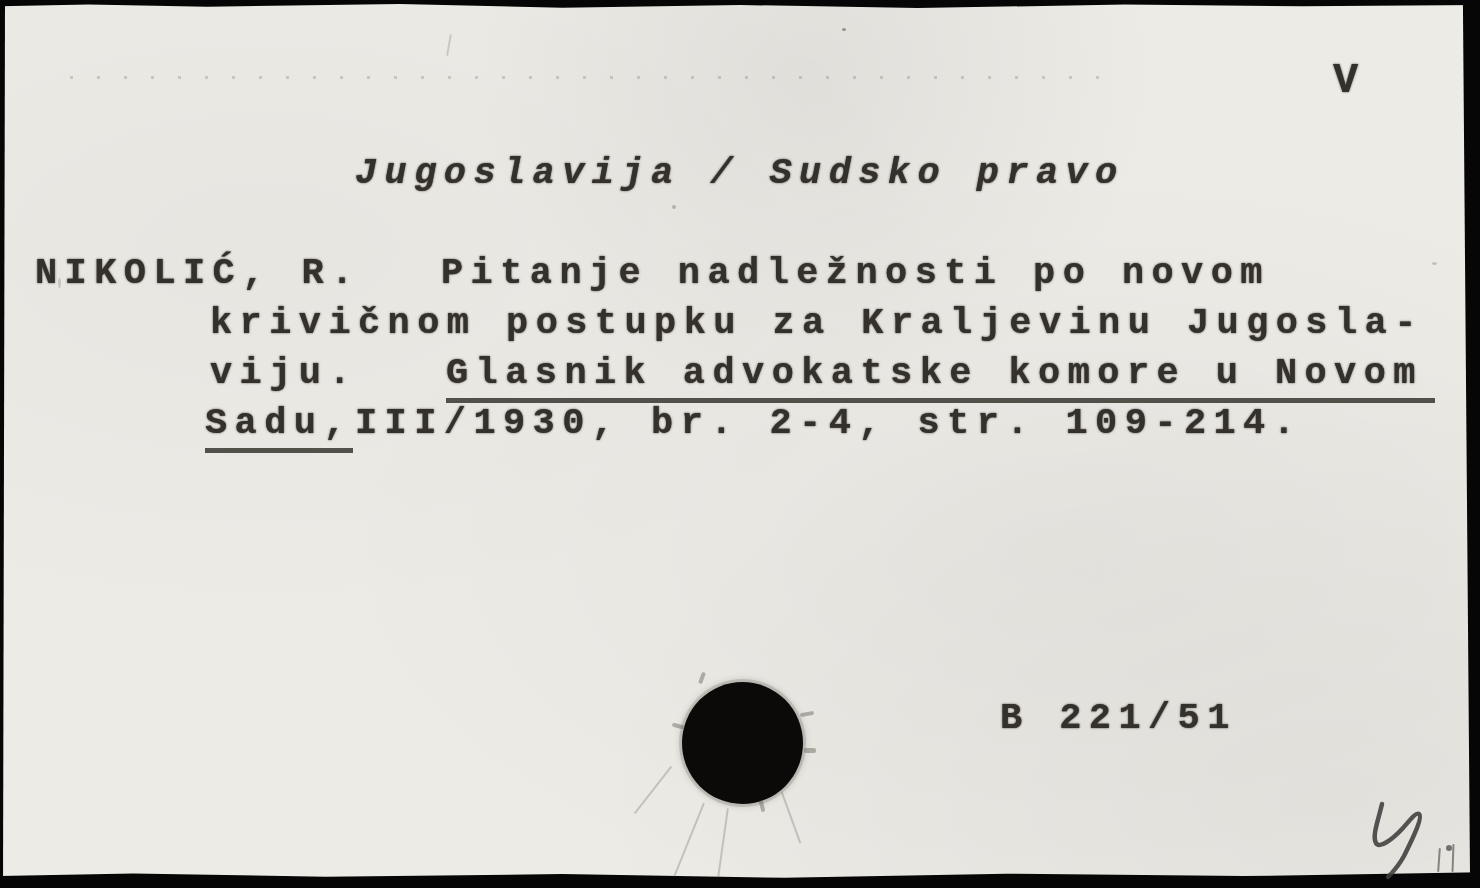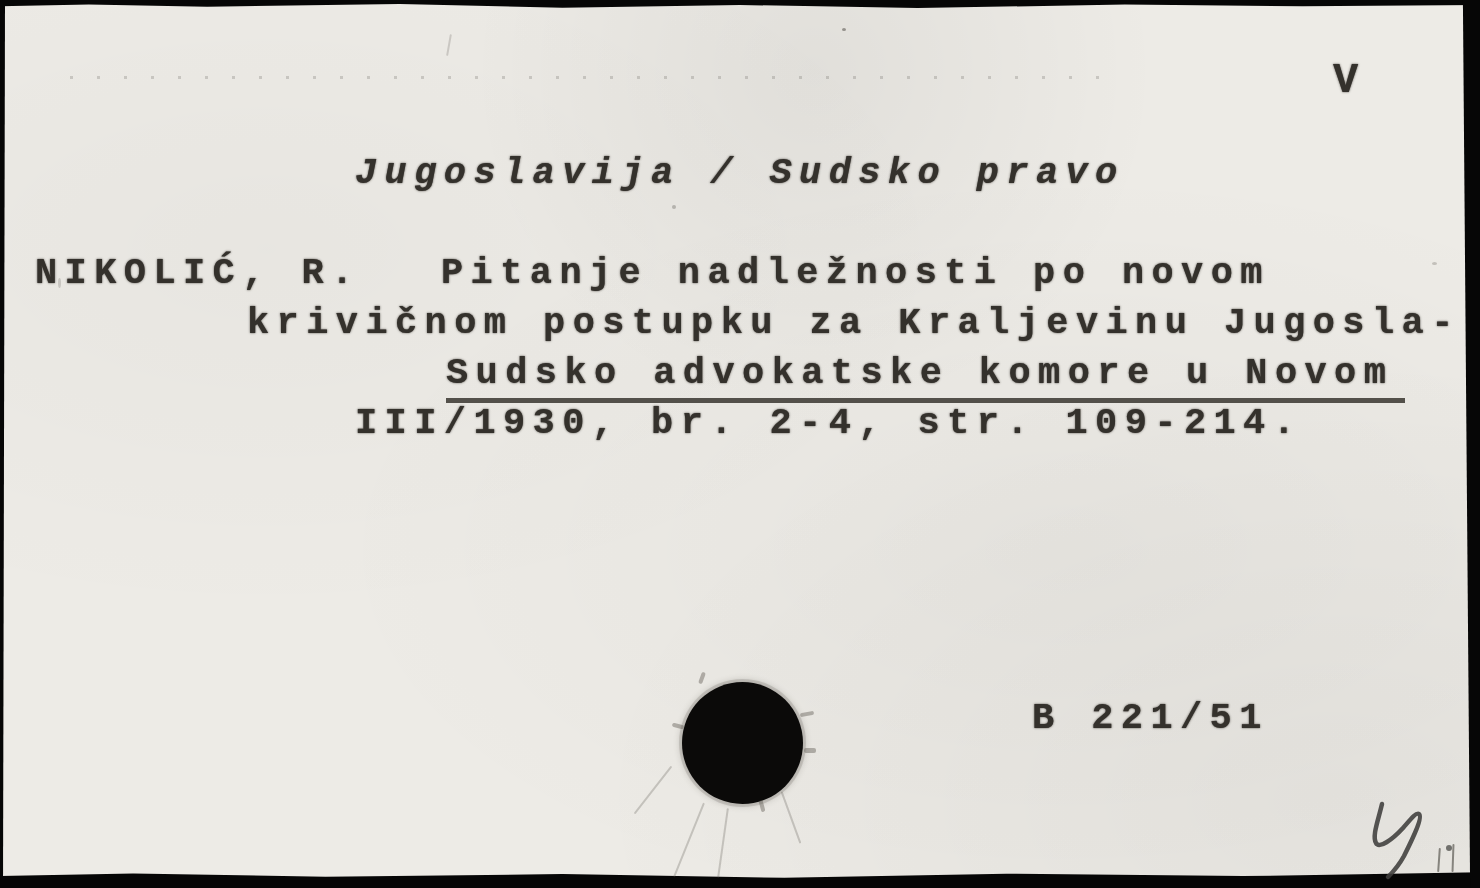--- a/index.html
+++ b/index.html
@@ -63,28 +63,30 @@
 
   <div class="dotted-rule"></div>
 
   <div class="typed vmark" style="left:1333px;top:60px;">V</div>
 
   <div class="typed" style="left:355px;top:155px;font-style:italic;">Jugoslavija / Sudsko pravo</div>
 
   <div class="typed" style="left:441px;top:255px;">Pitanje nadležnosti po novom</div>
   <div class="typed" style="left:35px;top:255px;">NIKOLIĆ, R.</div>
 
-  <div class="typed" style="left:210px;top:305px;margin-left:37px;">krivičnom postupku za Kraljevinu Jugosla-</div>
+  <div class="typed" style="left:210px;top:305px;">krivičnom postupku za Kraljevinu Jugosla-</div>
 
-  <div class="typed underlined ul-extend" style="left:446px;top:355px;">Sudsko advokatske komore u Novom</div>
+  <div class="typed" style="left:210px;top:355px;">viju.</div>
+  <div class="typed underlined ul-extend" style="left:446px;top:355px;">Glasnik advokatske komore u Novom</div>
 
+  <div class="typed underlined" style="left:205px;top:405px;">Sadu,</div>
   <div class="typed" style="left:355px;top:405px;">III/1930, br. 2-4, str. 109-214.</div>
 
 
-  <div class="typed" style="left:1000px;top:700px;margin-left:32px;">B 221/51</div>
+  <div class="typed" style="left:1000px;top:700px;">B 221/51</div>
 
   <div class="punch-hole"></div>
   <div class="hole-fray" style="left:672px;top:724px;width:12px;height:4px;transform:rotate(15deg);"></div>
   <div class="hole-fray" style="left:800px;top:712px;width:14px;height:4px;transform:rotate(-10deg);"></div>
   <div class="hole-fray" style="left:804px;top:748px;width:12px;height:5px;"></div>
   <div class="hole-fray" style="left:700px;top:672px;width:4px;height:12px;transform:rotate(20deg);"></div>
   <div class="hole-fray" style="left:760px;top:800px;width:4px;height:12px;transform:rotate(-15deg);"></div>
 
   <div class="scratch" style="left:688px;top:800px;height:80px;transform:rotate(22deg);"></div>
   <div class="scratch" style="left:722px;top:808px;height:70px;transform:rotate(8deg);"></div>

